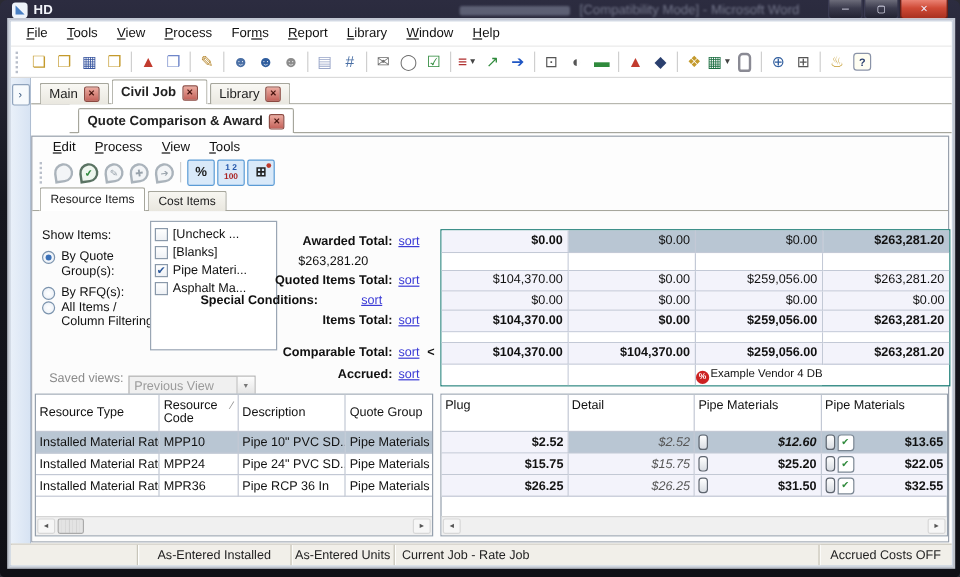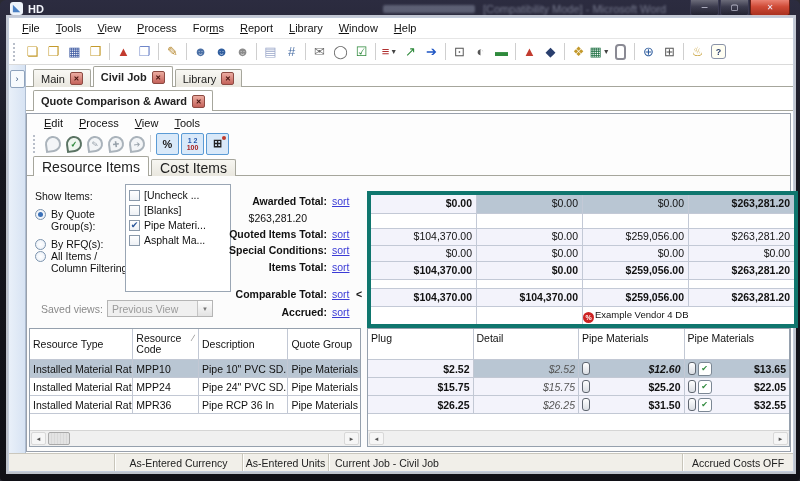--- a/index.html
+++ b/index.html
@@ -36,21 +36,21 @@
   .clip{display:inline-block;width:7px;height:12px;border:2px solid #8a8a94;border-radius:4px 4px 3px 3px;}
   
   .workrow{flex:1;display:flex;min-height:0;}
   .collapse-strip{width:16px;background:linear-gradient(90deg,#e9f0f9,#d7e3f3);border-right:1px solid #aebdd1;
     display:flex;justify-content:center;align-items:flex-start;padding-top:5px;}
   .collapse-btn{width:13px;height:16px;background:#f7fafd;border:1px solid #8fa3bd;border-radius:2px;font-size:9px;
     color:#34537c;display:flex;align-items:center;justify-content:center;}
   .main-col{flex:1;display:flex;flex-direction:column;min-width:0;background:#fff;}
   
   .tabstrip{display:flex;align-items:flex-end;padding-left:7px;height:21px;border-bottom:1px solid #a6a69c;background:#fff;}
-  .tabstrip.doc{height:23px;}
+  .tabstrip.doc{height:23px;margin-left:32px;}
   .tab{display:flex;align-items:center;gap:5px;padding:0 7px;font-size:11px;height:17px;margin-right:2px;position:relative;top:1px;
     background:linear-gradient(#f9f8f4,#e9e7df);border:1px solid #a6a69c;border-bottom:none;border-radius:2px 2px 0 0;color:#222;}
   .tab.active{background:#fff;font-weight:bold;height:20px;box-shadow:0 1px 0 #fff;}
   .closebadge{width:11px;height:11px;border:1px solid #8c4a42;border-radius:2px;background:linear-gradient(#ecaca1,#c4625a);
     color:#44120d;font-size:7px;font-weight:bold;display:flex;align-items:center;justify-content:center;line-height:1;}
   
   .quote-panel{flex:1;margin:2px 2px 1px 0;border:1px solid #98a0ac;display:flex;flex-direction:column;min-height:0;background:#fdfdfd;}
   .qmenu{height:18px;display:flex;gap:2px;padding-left:10px;align-items:center;font-size:11px;color:#111;}
   .qtoolbar{height:23px;display:flex;align-items:center;padding-left:5px;}
   .tag-icon{width:19px;height:19px;display:flex;align-items:center;justify-content:center;margin:0 1px;}
@@ -58,49 +58,49 @@
     justify-content:center;font-size:8px;color:#98a2ab;background:#f3f5f7;transform:rotate(-8deg);}
   .tag-icon.enabled .tag-shape{border-color:#5a7363;color:#2f8a3c;background:#eef6ee;}
   .toggle-btn{width:21px;height:20px;border:1px solid #5b9bd5;background:#d9e9f9;margin-left:2px;border-radius:2px;
     display:flex;align-items:center;justify-content:center;font-size:11px;font-weight:bold;color:#222;position:relative;}
   .toggle-btn .stack{display:flex;flex-direction:column;line-height:7px;font-size:7px;text-align:center;}
   .toggle-btn .stack .t{color:#2255aa;}
   .toggle-btn .stack .b{color:#aa2222;}
   .toggle-btn .dot{position:absolute;right:2px;top:2px;width:4px;height:4px;border-radius:50%;background:#c0392b;}
   
   .viewtabs{height:20px;display:flex;align-items:flex-end;padding-left:6px;border-bottom:1px solid #a6a69c;}
-  .vtab{display:flex;align-items:center;padding:0 8px;font-size:14px;height:16px;margin-right:2px;position:relative;top:1px;
+  .vtab{display:flex;align-items:center;padding:0 8px;font-size:10px;height:16px;margin-right:2px;position:relative;top:1px;
     background:linear-gradient(#f7f6f1,#e9e7df);border:1px solid #a6a69c;border-bottom:none;border-radius:2px 2px 0 0;color:#222;}
   .vtab.active{background:#fff;height:19px;box-shadow:0 1px 0 #fff;}
   
   .qcontent{flex:1;position:relative;min-height:0;font-size:10.5px;background:#fcfcfc;color:#111;}
   .static-label{position:absolute;white-space:nowrap;}
   .radio-row{position:absolute;left:8px;display:flex;gap:5px;}
   .radio{width:11px;height:11px;border:1px solid #7b93ad;border-radius:50%;background:radial-gradient(#fff,#e7edf5);flex:none;margin-top:1px;box-sizing:border-box;}
   .radio.sel::after{content:'';display:block;width:5px;height:5px;border-radius:50%;background:#3b71b8;margin:2px;}
   .radio-lines{line-height:12px;}
   #quote-groups{position:absolute;left:98px;top:8px;width:106px;height:108px;background:#fff;border:1px solid #9aa6b4;padding:4px 3px;box-sizing:border-box;overflow:hidden;}
   .qg-item{display:flex;gap:4px;align-items:center;margin-bottom:3px;white-space:nowrap;}
   .checkbox{width:11px;height:11px;border:1px solid #8a99aa;background:linear-gradient(#fff,#eef1f5);font-size:9px;color:#2b579a;
     display:flex;align-items:center;justify-content:center;flex:none;box-sizing:border-box;line-height:1;}
   #saved-views-row{position:absolute;left:14px;top:124px;display:flex;gap:4px;align-items:center;color:#8a8a8a;}
   .dropdown{width:106px;height:17px;border:1px solid #b5b5b5;background:#f0f0f0;color:#9a9a9a;display:flex;align-items:center;
-    padding-left:4px;position:relative;box-sizing:border-box;}
+    padding-left:4px;position:relative;box-sizing:border-box;margin-top:13px;}
   .dd-btn{position:absolute;right:0;top:0;width:15px;height:100%;border-left:1px solid #c5c5c5;
     background:linear-gradient(#fdfdfd,#e3e3e3);display:flex;align-items:center;justify-content:center;font-size:6px;color:#777;box-sizing:border-box;}
   
   #totals-labels{position:absolute;left:140px;top:15px;width:198px;}
   .tl-row{display:flex;justify-content:flex-end;align-items:center;white-space:nowrap;}
   .tl-label{font-weight:bold;}
   .tl-row.value .tl-label{font-weight:normal;padding-right:20px;}
   .sort-link{color:#3b3bd6;text-decoration:underline;margin-left:5px;width:21px;flex:none;}
   .tl-marker{width:9px;margin-left:3px;font-weight:bold;flex:none;visibility:hidden;}
   .tl-marker.show{visibility:visible;}
   .hid{visibility:hidden;}
-  #totals-grid{position:absolute;left:340px;top:15px;width:423px;border:4px solid #0f766e;background:#fff;box-sizing:content-box;}
+  #totals-grid{position:absolute;left:340px;top:15px;width:423px;border:1px solid #0f766e;background:#fff;box-sizing:content-box;}
   .tg-row{display:flex;}
   .tg-cell{box-sizing:border-box;border-right:1px solid #c3c9d6;border-bottom:1px solid #c3c9d6;text-align:right;padding-right:4px;
     overflow:hidden;white-space:nowrap;}
   .tg-row .tg-cell:last-child{border-right:none;}
   .tg-row:last-child .tg-cell{border-bottom:none;}
   .tint{background:#f3f3fb;}
   .shade{background:#b9c6d3;}
   .blank{background:#fff;}
   .bold{font-weight:bold;}
   .seller-cell{font-size:9.5px;padding-right:2px;}
@@ -407,21 +407,21 @@
                 <div class="tl-row value" style="height: 15px;">
                   <span class="tl-label">$263,281.20</span>
                   <span class="sort-link hid">sort</span>
                   <span class="tl-marker">&lt;</span>
                 </div>
                 <div class="tl-row" style="height: 17px;">
                   <span class="tl-label">Quoted Items Total:</span>
                   <span class="sort-link">sort</span>
                   <span class="tl-marker">&lt;</span>
                 </div>
-                <div class="tl-row" style="height: 16px;">
+                <div class="tl-row" style="height: 16px; justify-content: space-between;">
                   <span class="tl-label">Special Conditions:</span>
                   <span class="sort-link">sort</span>
                   <span class="tl-marker">&lt;</span>
                 </div>
                 <div class="tl-row" style="height: 18px;">
                   <span class="tl-label">Items Total:</span>
                   <span class="sort-link">sort</span>
                   <span class="tl-marker">&lt;</span>
                 </div>
                 <div class="tl-row" style="height: 9px;">
@@ -637,19 +637,19 @@
                   <span class="scroll-arrow right">►</span>
                 </div>
               </div>
           </div>
         </div>
       </div>
     </div>
 
     <div class="statusbar" id="statusbar">
         <div class="sb-sec " style="width: 105px;"></div>
-        <div class="sb-sec center" style="width: 127px;">As-Entered Currency</div>
+        <div class="sb-sec center" style="width: 127px;">As-Entered Installed</div>
         <div class="sb-sec center" style="width: 85px;">As-Entered Units</div>
-        <div class="sb-sec grow">Current Job - Civil Job</div>
+        <div class="sb-sec grow">Current Job - Rate Job</div>
         <div class="sb-sec last" style="width: 110px;">Accrued Costs OFF</div>
       </div>
   </div>
 </div>
 
 </body></html>

